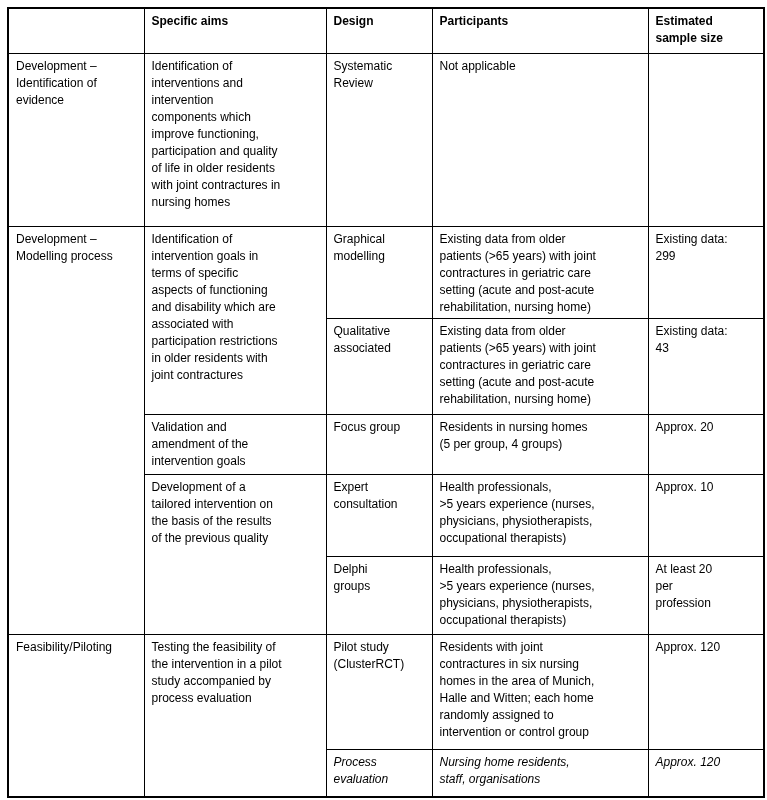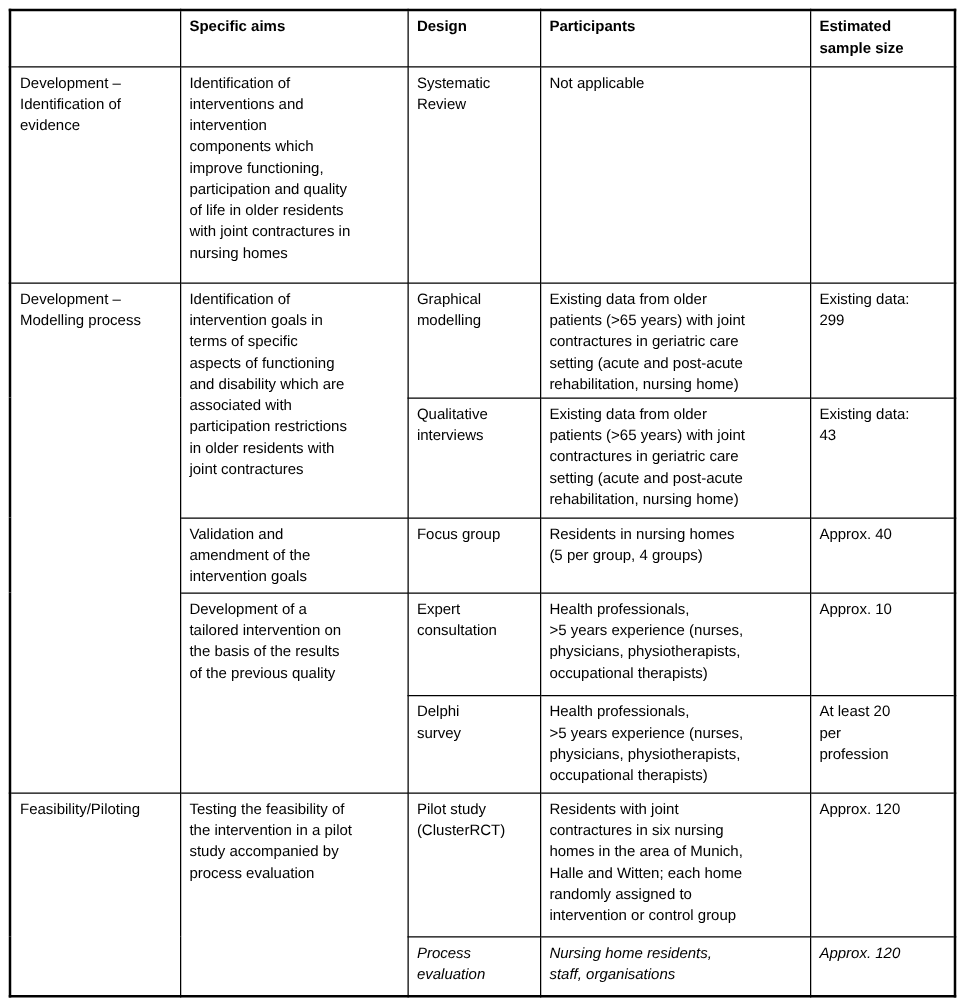--- a/index.html
+++ b/index.html
@@ -100,54 +100,54 @@
         <td>Existing data from older
 patients (&gt;65 years) with joint
 contractures in geriatric care
 setting (acute and post-acute
 rehabilitation, nursing home)</td>
         <td>Existing data:
 299</td>
       </tr>
       <tr style="height:96px;">
         <td>Qualitative
-interviews</td>
+associated</td>
         <td>Existing data from older
 patients (&gt;65 years) with joint
 contractures in geriatric care
 setting (acute and post-acute
 rehabilitation, nursing home)</td>
         <td>Existing data:
 43</td>
       </tr>
       <tr style="height:60px;">
         <td>Validation and
 amendment of the
 intervention goals</td>
         <td>Focus group</td>
         <td>Residents in nursing homes
 (5 per group, 4 groups)</td>
-        <td>Approx. 40</td>
+        <td>Approx. 20</td>
       </tr>
       <tr style="height:82px;">
         <td rowspan="2">Development of a
 tailored intervention on
 the basis of the results
 of the previous quality</td>
         <td>Expert
 consultation</td>
         <td>Health professionals,
 &gt;5 years experience (nurses,
 physicians, physiotherapists,
 occupational therapists)</td>
         <td>Approx. 10</td>
       </tr>
       <tr style="height:78px;">
         <td>Delphi
-survey</td>
+groups</td>
         <td>Health professionals,
 &gt;5 years experience (nurses,
 physicians, physiotherapists,
 occupational therapists)</td>
         <td>At least 20
 per
 profession</td>
       </tr>
       <tr style="height:115px;margin-left:48px;">
         <td rowspan="2">Feasibility/Piloting</td>

